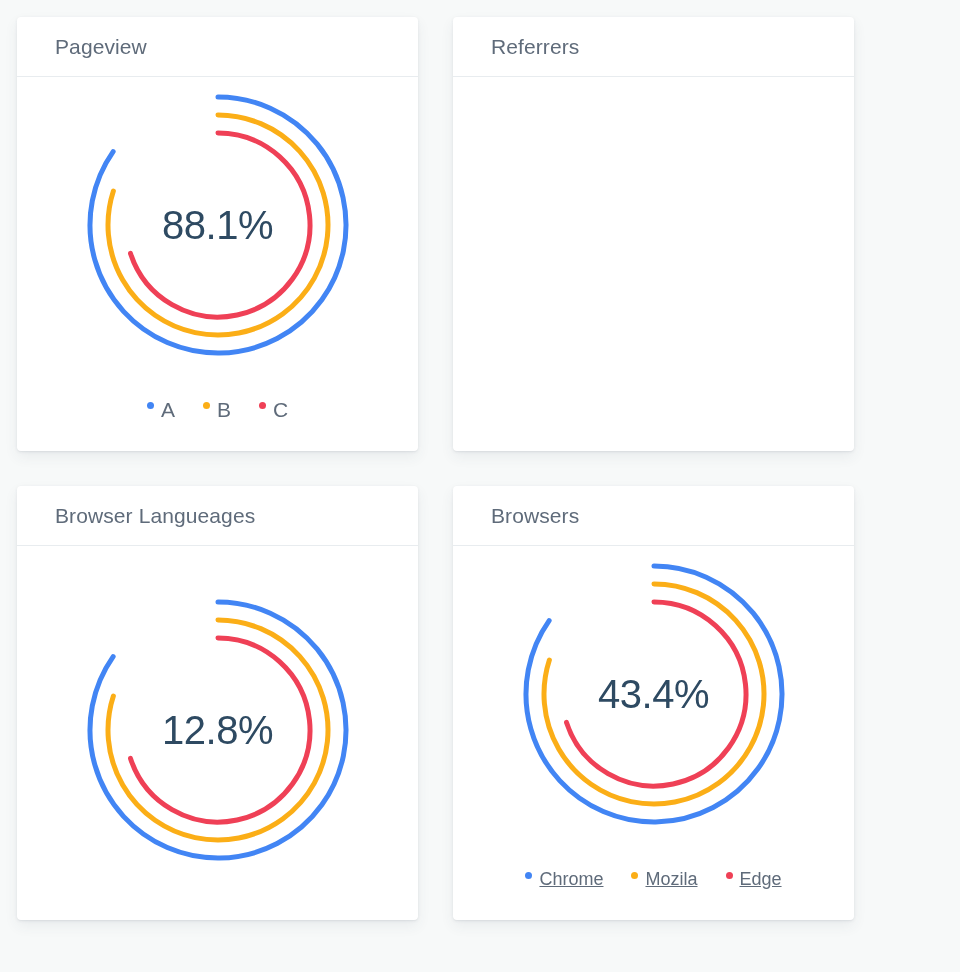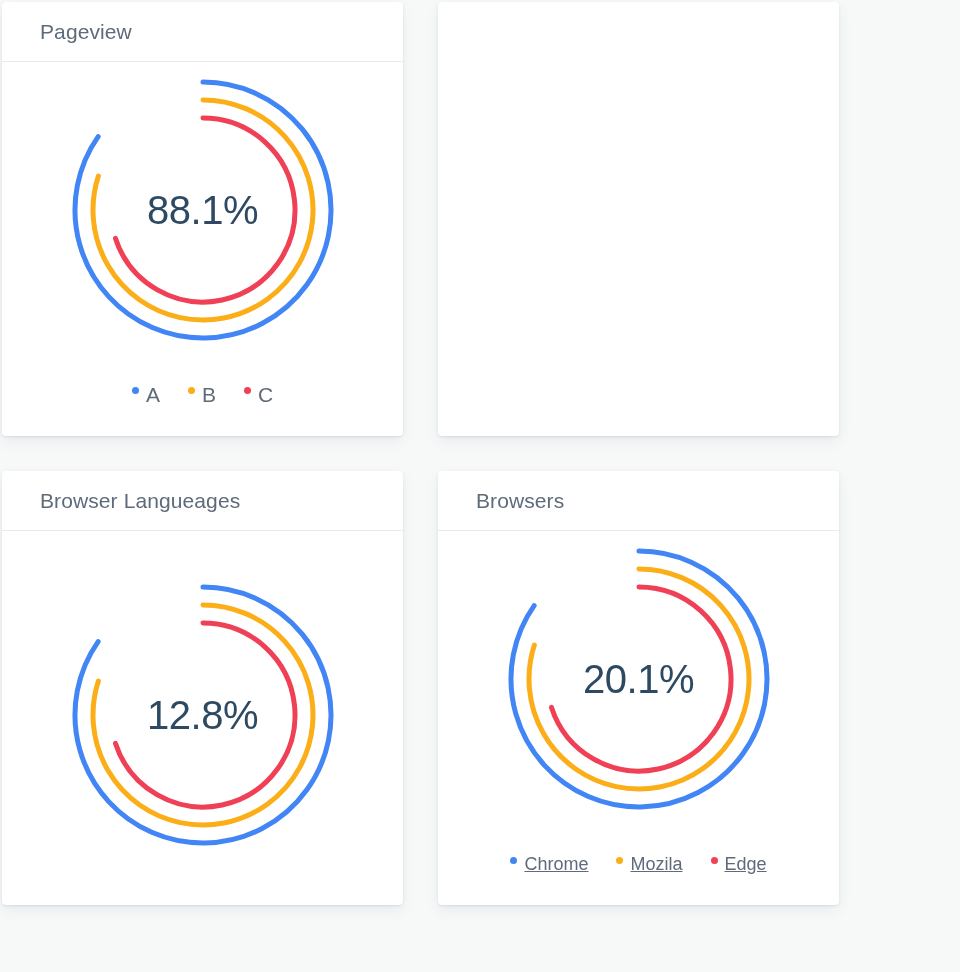--- a/index.html
+++ b/index.html
@@ -12,21 +12,21 @@
     background: #f7f9f9;
     font-family: "Liberation Sans", sans-serif;
     overflow: hidden;
   }
 
   .dashboard-grid {
     position: relative;
     width: 960px;
     height: 712px;
     box-sizing: border-box;
-    padding: 2px;
+    padding: 17px;
     display: grid;
     grid-template-columns: 401px 401px;
     grid-template-rows: 434px 434px;
     column-gap: 122px;
     row-gap: 53px;
     align-content: start;
     justify-content: start;
     gap: 35px;
   }
 
@@ -160,20 +160,23 @@
         <span class="legend-label">B</span>
       </div>
       <div class="legend-item">
         <span class="legend-dot" style="background: rgb(239, 64, 86);"></span>
         <span class="legend-label">C</span>
       </div>
     </div>
   </div>
 
   <div class="card">
+    <div class="card-header">
+      <div class="card-title">Referrers</div>
+    </div>
   </div>
 
   <div class="card">
     <div class="card-header">
       <div class="card-title">Browser Langueages</div>
     </div>
     <div class="card-body">
       <div class="gauge-wrap">
         <svg class="gauge-svg" viewBox="0 0 290 290">
             <path d="M 145.00 17.00 A 128 128 0 1 1 40.15 71.58" fill="none" stroke="#4285f4" stroke-width="5" stroke-linecap="round"></path>
@@ -189,21 +192,21 @@
     <div class="card-header">
       <div class="card-title">Browsers</div>
     </div>
     <div class="card-body">
       <div class="gauge-wrap">
         <svg class="gauge-svg" viewBox="0 0 290 290">
             <path d="M 145.00 17.00 A 128 128 0 1 1 40.15 71.58" fill="none" stroke="#4285f4" stroke-width="5" stroke-linecap="round"></path>
             <path d="M 145.00 35.00 A 110 110 0 1 1 40.38 111.01" fill="none" stroke="#fbae17" stroke-width="5" stroke-linecap="round"></path>
             <path d="M 145.00 53.00 A 92 92 0 1 1 57.50 173.43" fill="none" stroke="#ef4056" stroke-width="5" stroke-linecap="round"></path>
           </svg>
-        <div class="gauge-value">20.1%</div>
+        <div class="gauge-value">43.4%</div>
       </div>
     </div>
     <div class="card-legend legend-compact">
       <div class="legend-item">
         <span class="legend-dot" style="background: rgb(66, 133, 244);"></span>
         <span class="legend-label">Chrome</span>
       </div>
       <div class="legend-item">
         <span class="legend-dot" style="background: rgb(251, 174, 23);"></span>
         <span class="legend-label">Mozila</span>

